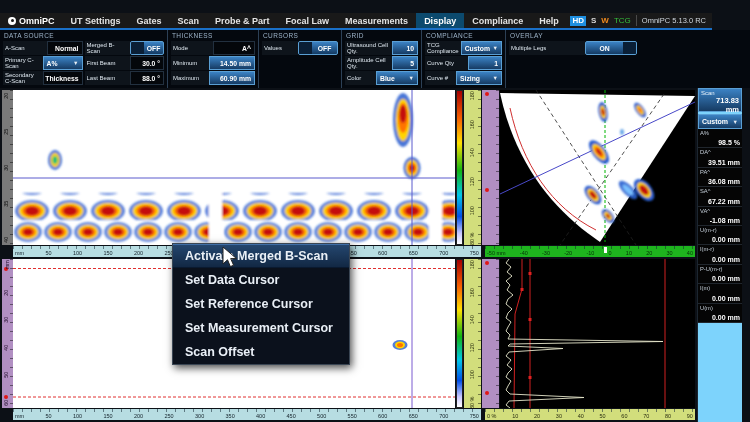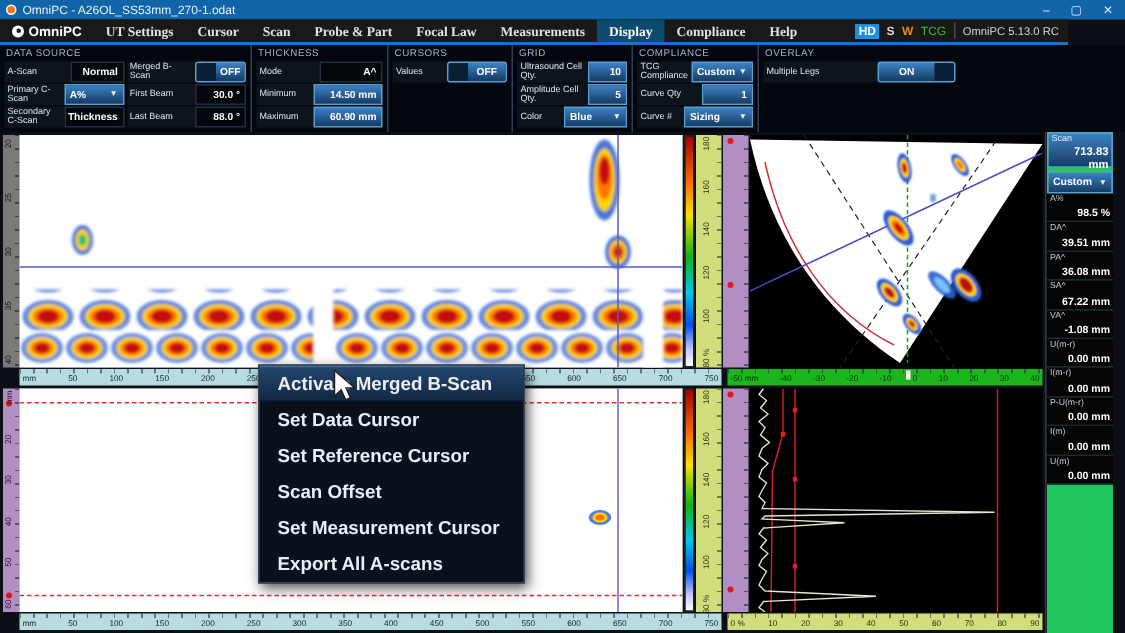--- a/index.html
+++ b/index.html
@@ -69,21 +69,21 @@
   .ruler-v .tick{transform:rotate(-90deg);line-height:1;white-space:nowrap;}
   .gray{background-color:#7a7a7a;color:#101010;}
   .purple{background-color:#b18fc2;color:#24102e;}
   .yellowv{background-color:#d2de7c;color:#2a2e10;}
   .palette{background:linear-gradient(180deg,#a50000 0%,#f66000 18%,#ffe000 34%,#12b412 52%,#00c8e8 68%,#0050e8 82%,#c8c8ff 93%,#ffffff 100%);
            border:1px solid #222;}
   .reddot{position:absolute;width:4px;height:4px;border-radius:50%;background:#e01818;left:3px;}
   .whitemark{position:absolute;top:1px;width:3px;height:6px;background:#fff;}
 
   
-  .readings{position:absolute;left:697px;top:88px;width:45px;height:334px;background:#22c55e;
+  .readings{position:absolute;left:697px;top:88px;width:45px;height:334px;background:#7dd3fc;
             border-left:1px solid #1c2630;font-size:6px;}
   .scancell{height:24px;background:linear-gradient(180deg,#3b82c4,#163b63);border:1px solid #5a9fd4;
             padding:1px 2px;display:flex;flex-direction:column;justify-content:space-between;}
   .scancell .sl{font-size:6px;color:#e8f1fa;}
   .scancell .sv{font-size:7.5px;font-weight:bold;text-align:right;}
   .customcell{height:15px;background:linear-gradient(180deg,#3b82c4,#163b63);border:1px solid #5a9fd4;
               display:flex;align-items:center;justify-content:space-between;padding:0 3px;
               font-size:7px;font-weight:bold;margin-top:2px;}
   .rcell{height:19.4px;border-bottom:1px solid #20262d;padding:1px 2px;display:flex;
          flex-direction:column;justify-content:space-between;background:#050505;}
@@ -97,38 +97,29 @@
            font-weight:600;color:#e9eff6;cursor:default;}
   .ctxitem.active{background:linear-gradient(180deg,#24466e,#122844);border-top:1px solid #3f6ea6;border-bottom:1px solid #0a1a30;}
 
   .cursor{position:absolute;z-index:60;}
 </style>
 </head>
 <body>
 
 <div id="app">
 
-  <div class="titlebar">
-    <span class="appdot"></span>
-    <span>OmniPC - A26OL_SS53mm_270-1.odat</span>
-    <span class="wctrl">
-      <span>–</span>
-      <span>▢</span>
-      <span>✕</span>
-    </span>
-  </div>
 
   <div class="menubar">
     <span class="menu-logo">
       <span class="gear"></span>
       <span>OmniPC</span>
     </span>
-    <span id="menu-items" style="display:flex;font-family:Liberation Serif, serif;">
+    <span id="menu-items" style="display:flex;">
         <div class="menu-item">UT Settings</div>
-        <div class="menu-item">Cursor</div>
+        <div class="menu-item">Gates</div>
         <div class="menu-item">Scan</div>
         <div class="menu-item">Probe &amp; Part</div>
         <div class="menu-item">Focal Law</div>
         <div class="menu-item">Measurements</div>
         <div class="menu-item active">Display</div>
         <div class="menu-item">Compliance</div>
         <div class="menu-item">Help</div>
       </span>
     <span class="menu-right">
       <span class="badge-hd">HD</span>
@@ -552,22 +543,21 @@
           <span class="rl">U(m)</span>
           <span class="rv">0.00 mm</span>
         </div>
       </div>
   </div>
 
   <div class="ctxmenu" id="ctx-menu">
       <div class="ctxitem active">Activate Merged B-Scan</div>
       <div class="ctxitem">Set Data Cursor</div>
       <div class="ctxitem">Set Reference Cursor</div>
+      <div class="ctxitem">Set Measurement Cursor</div>
       <div class="ctxitem">Scan Offset</div>
-      <div class="ctxitem">Set Measurement Cursor</div>
-      <div class="ctxitem">Export All A-scans</div>
     </div>
 
   <svg class="cursor" style="left:222px;top:246px;" width="17" height="24" viewBox="0 0 17 24">
     <polygon points="1,1 1,18 5.5,13.8 8.4,20.6 11.6,19.2 8.7,12.6 14.5,12.6" fill="#ffffff" stroke="#222" stroke-width="1"></polygon>
   </svg>
 
 </div>
 
 </body></html>

